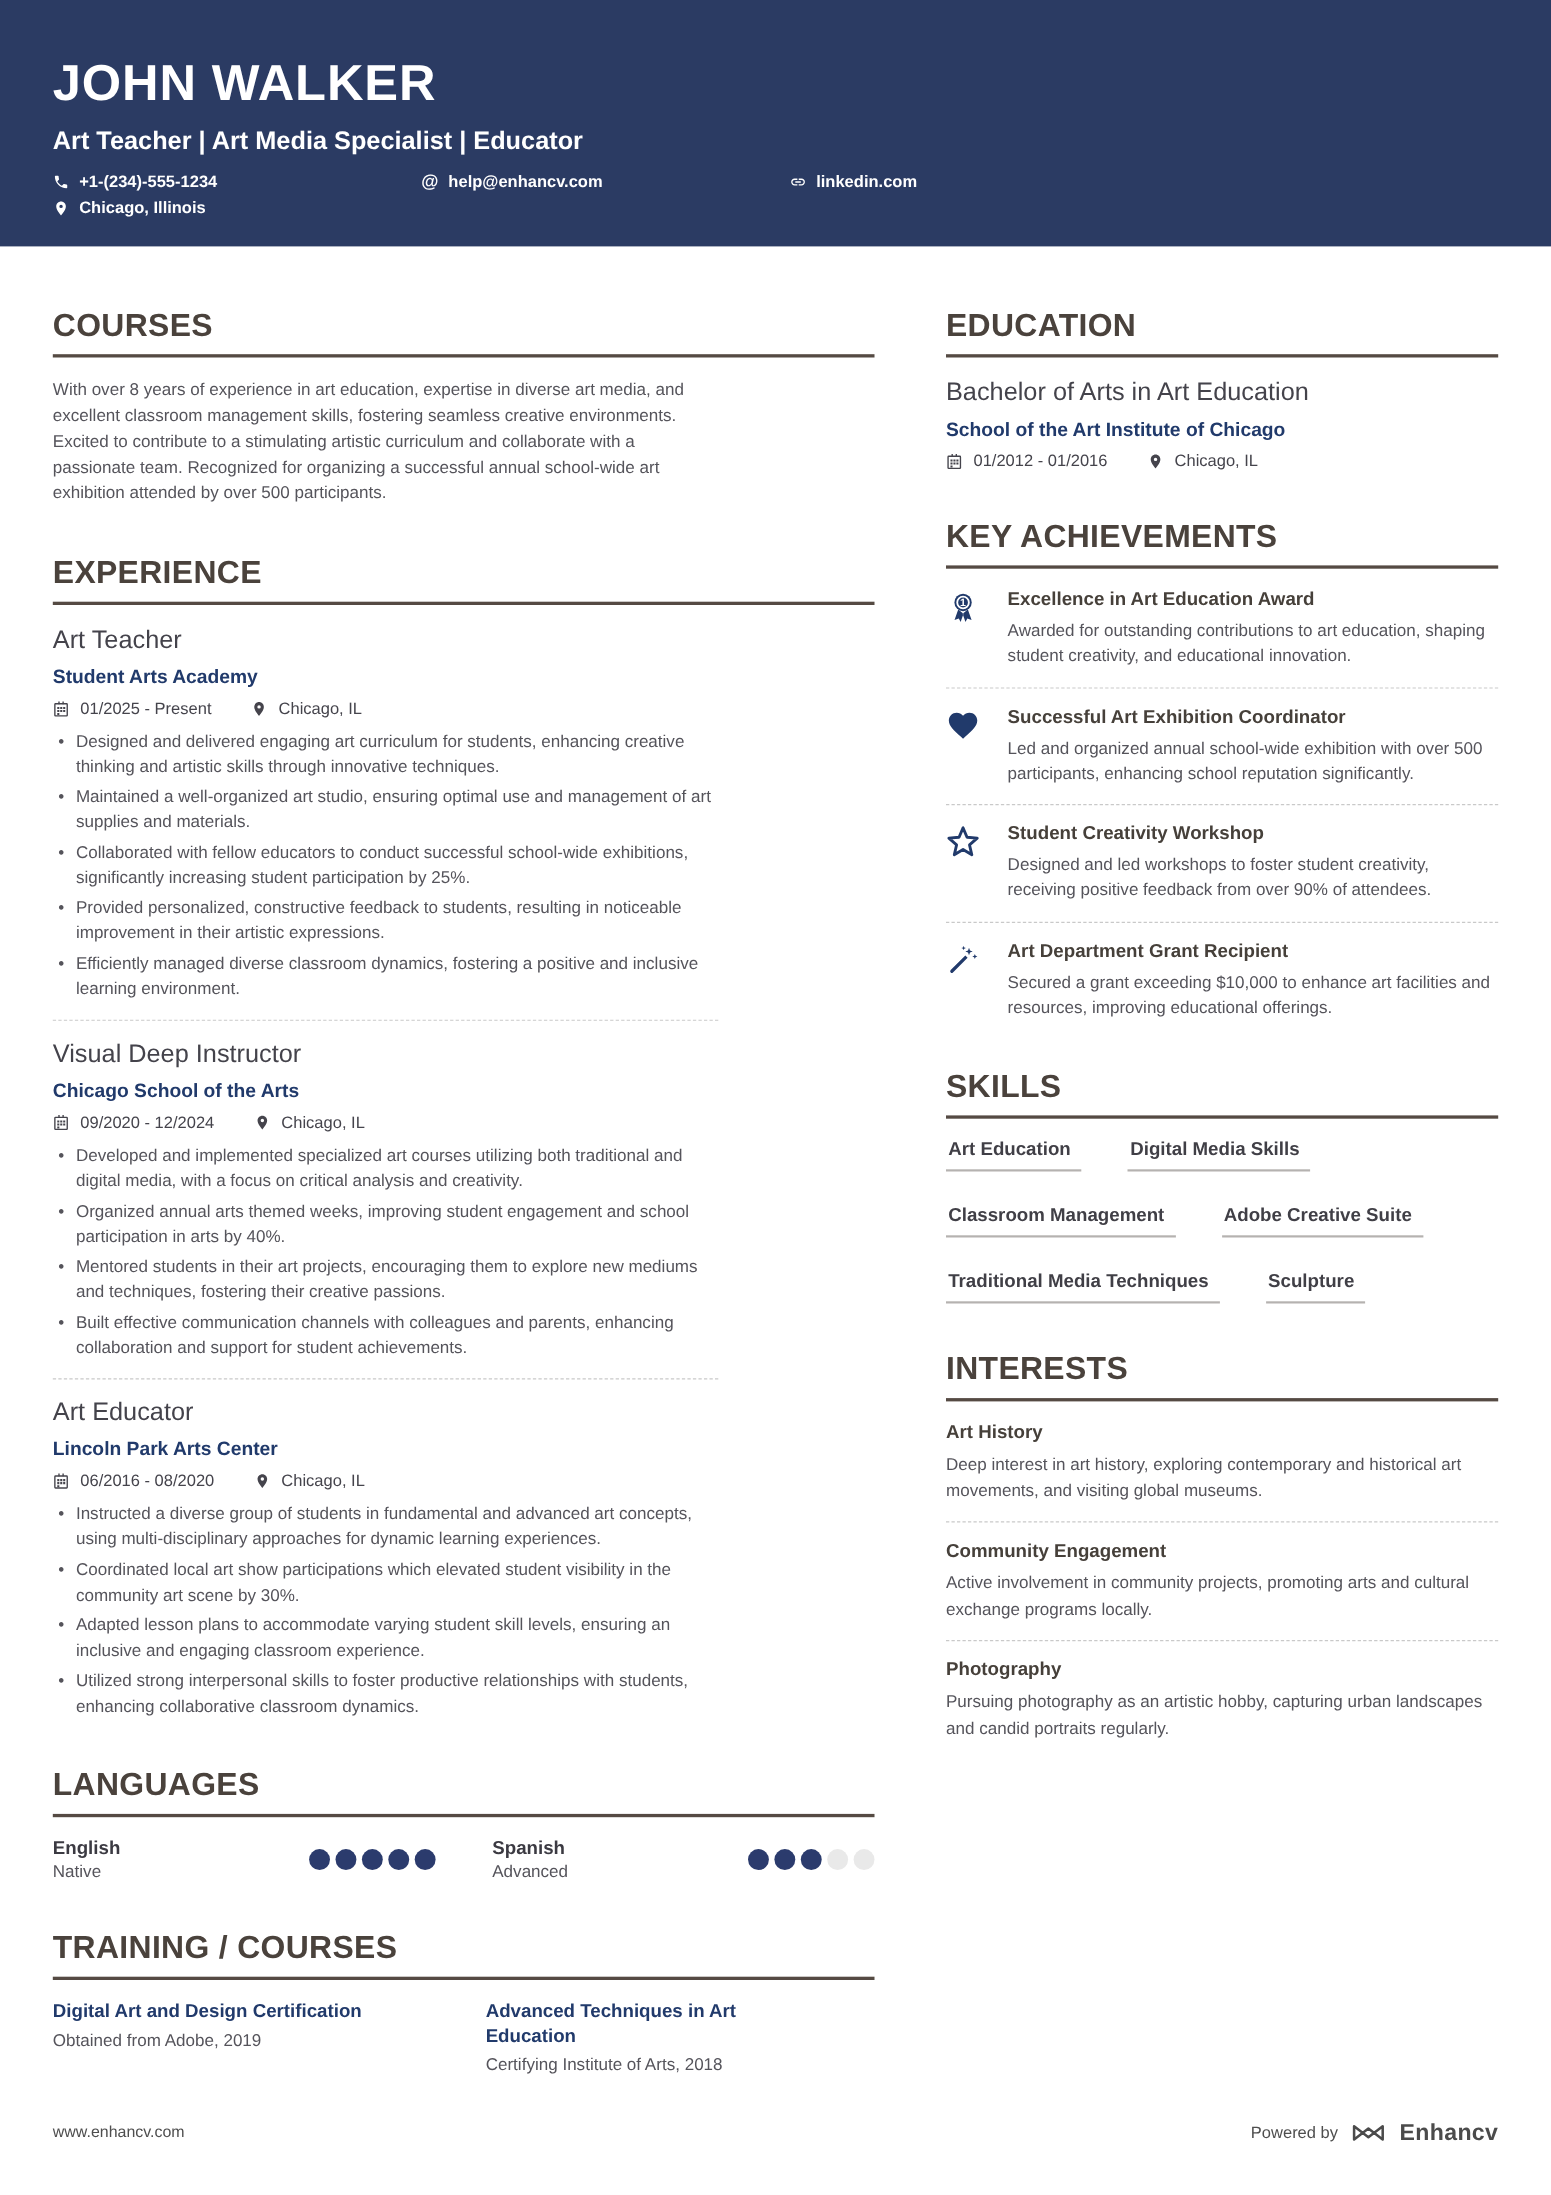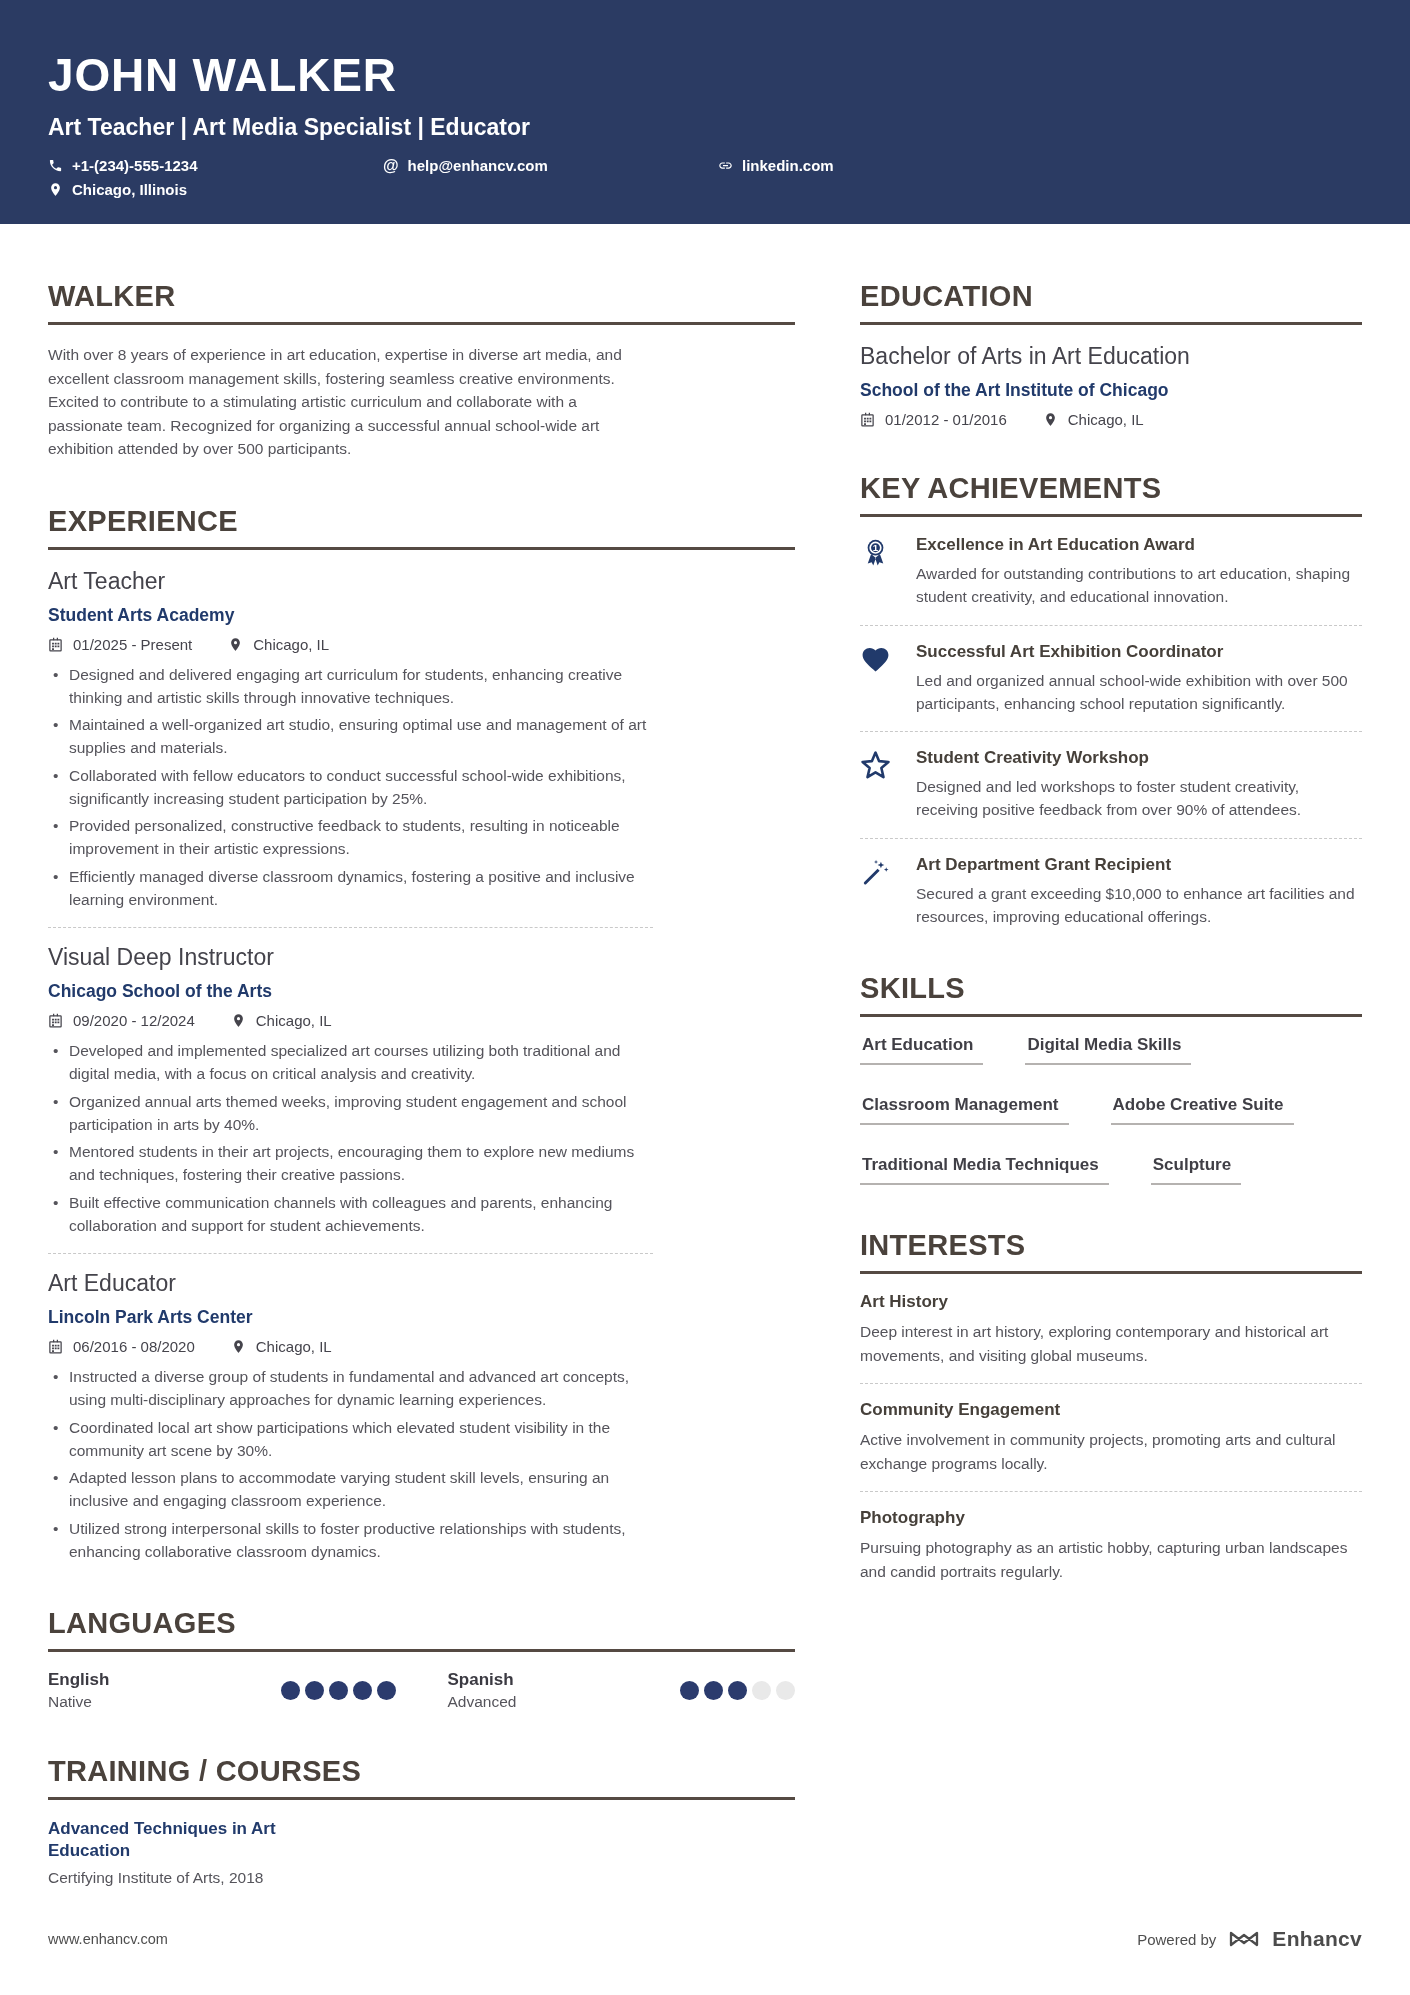--- a/index.html
+++ b/index.html
@@ -109,21 +109,21 @@
         <span>Chicago, Illinois</span>
       </div>
     </div>
   </header>
 
   <div class="main">
 
     <div class="col-left">
 
       <section>
-        <h2 class="sec-heading">WALKER</h2>
+        <h2 class="sec-heading">COURSES</h2>
         <p class="body-text narrow">With over 8 years of experience in art education, expertise in diverse art media, and excellent classroom management skills, fostering seamless creative environments. Excited to contribute to a stimulating artistic curriculum and collaborate with a passionate team. Recognized for organizing a successful annual school-wide art exhibition attended by over 500 participants.</p>
       </section>
 
       <section>
         <h2 class="sec-heading">EXPERIENCE</h2>
 
         <div class="job">
           <div class="job-title">Art Teacher</div>
           <div class="company">Student Arts Academy</div>
           <div class="meta">
@@ -227,20 +227,24 @@
                 <span class="dot"></span>
                 <span class="dot"></span>
               </div>
           </div>
         </div>
       </section>
 
       <section>
         <h2 class="sec-heading">TRAINING / COURSES</h2>
         <div class="courses">
+          <div>
+            <div class="course-title">Digital Art and Design Certification</div>
+            <div class="course-sub">Obtained from Adobe, 2019</div>
+          </div>
           <div>
             <div class="course-title">Advanced Techniques in Art Education</div>
             <div class="course-sub">Certifying Institute of Arts, 2018</div>
           </div>
         </div>
       </section>
     </div>
 
     <div class="col-right">
 

